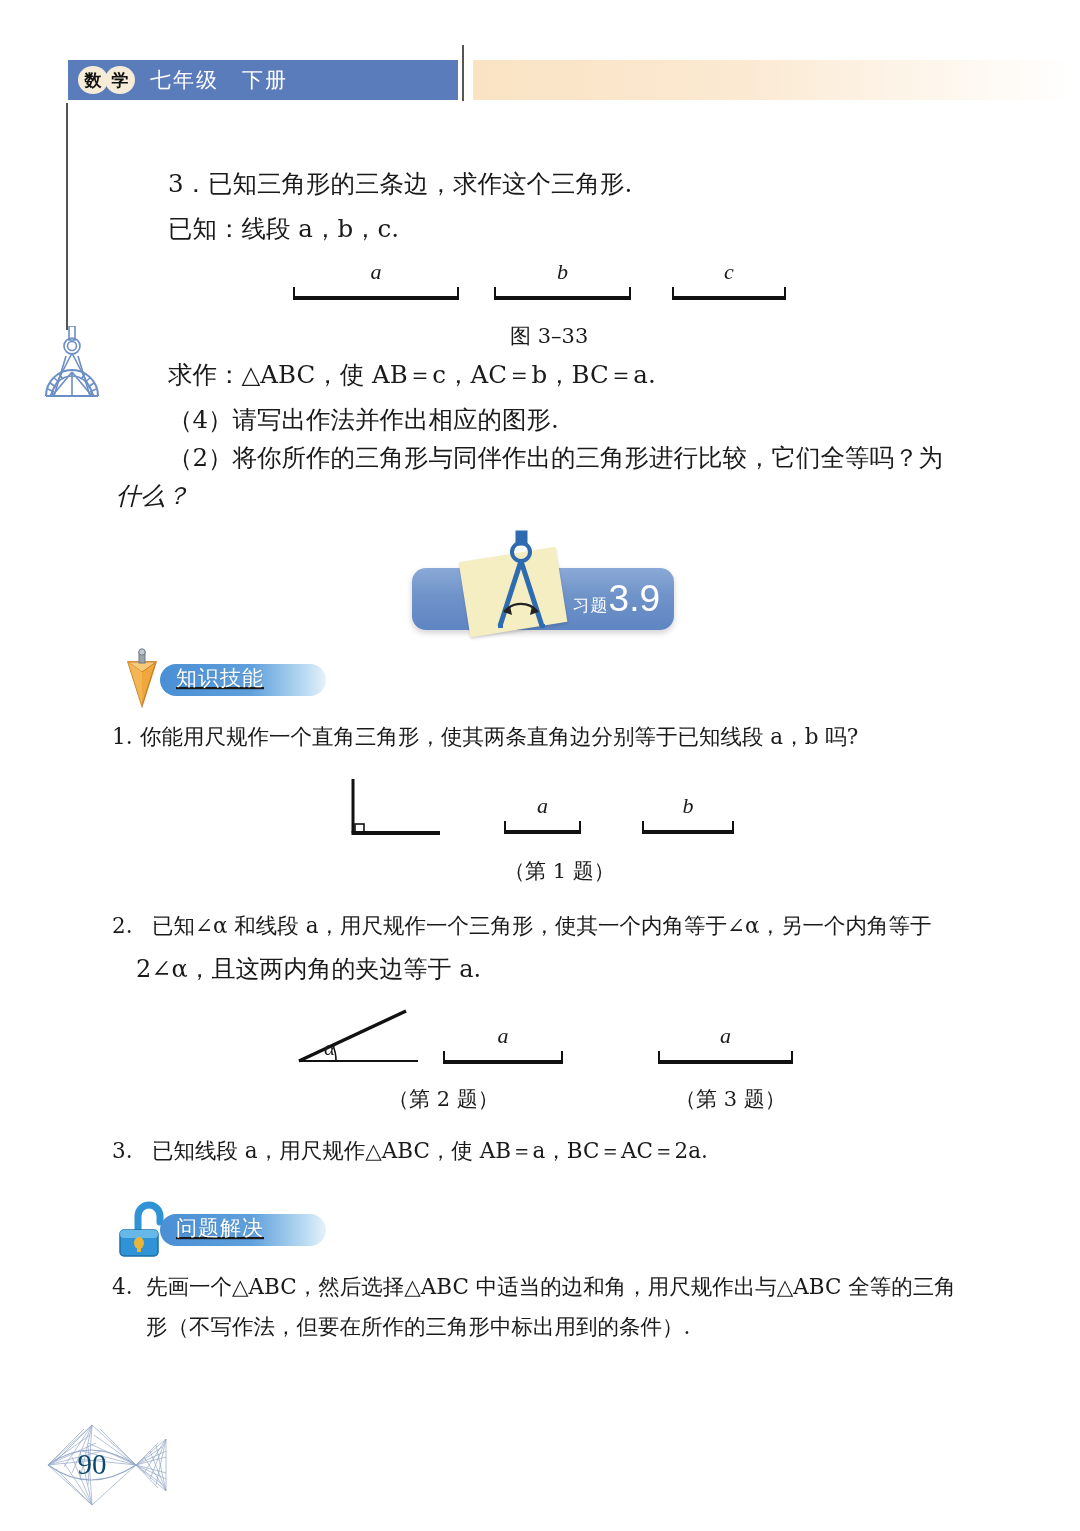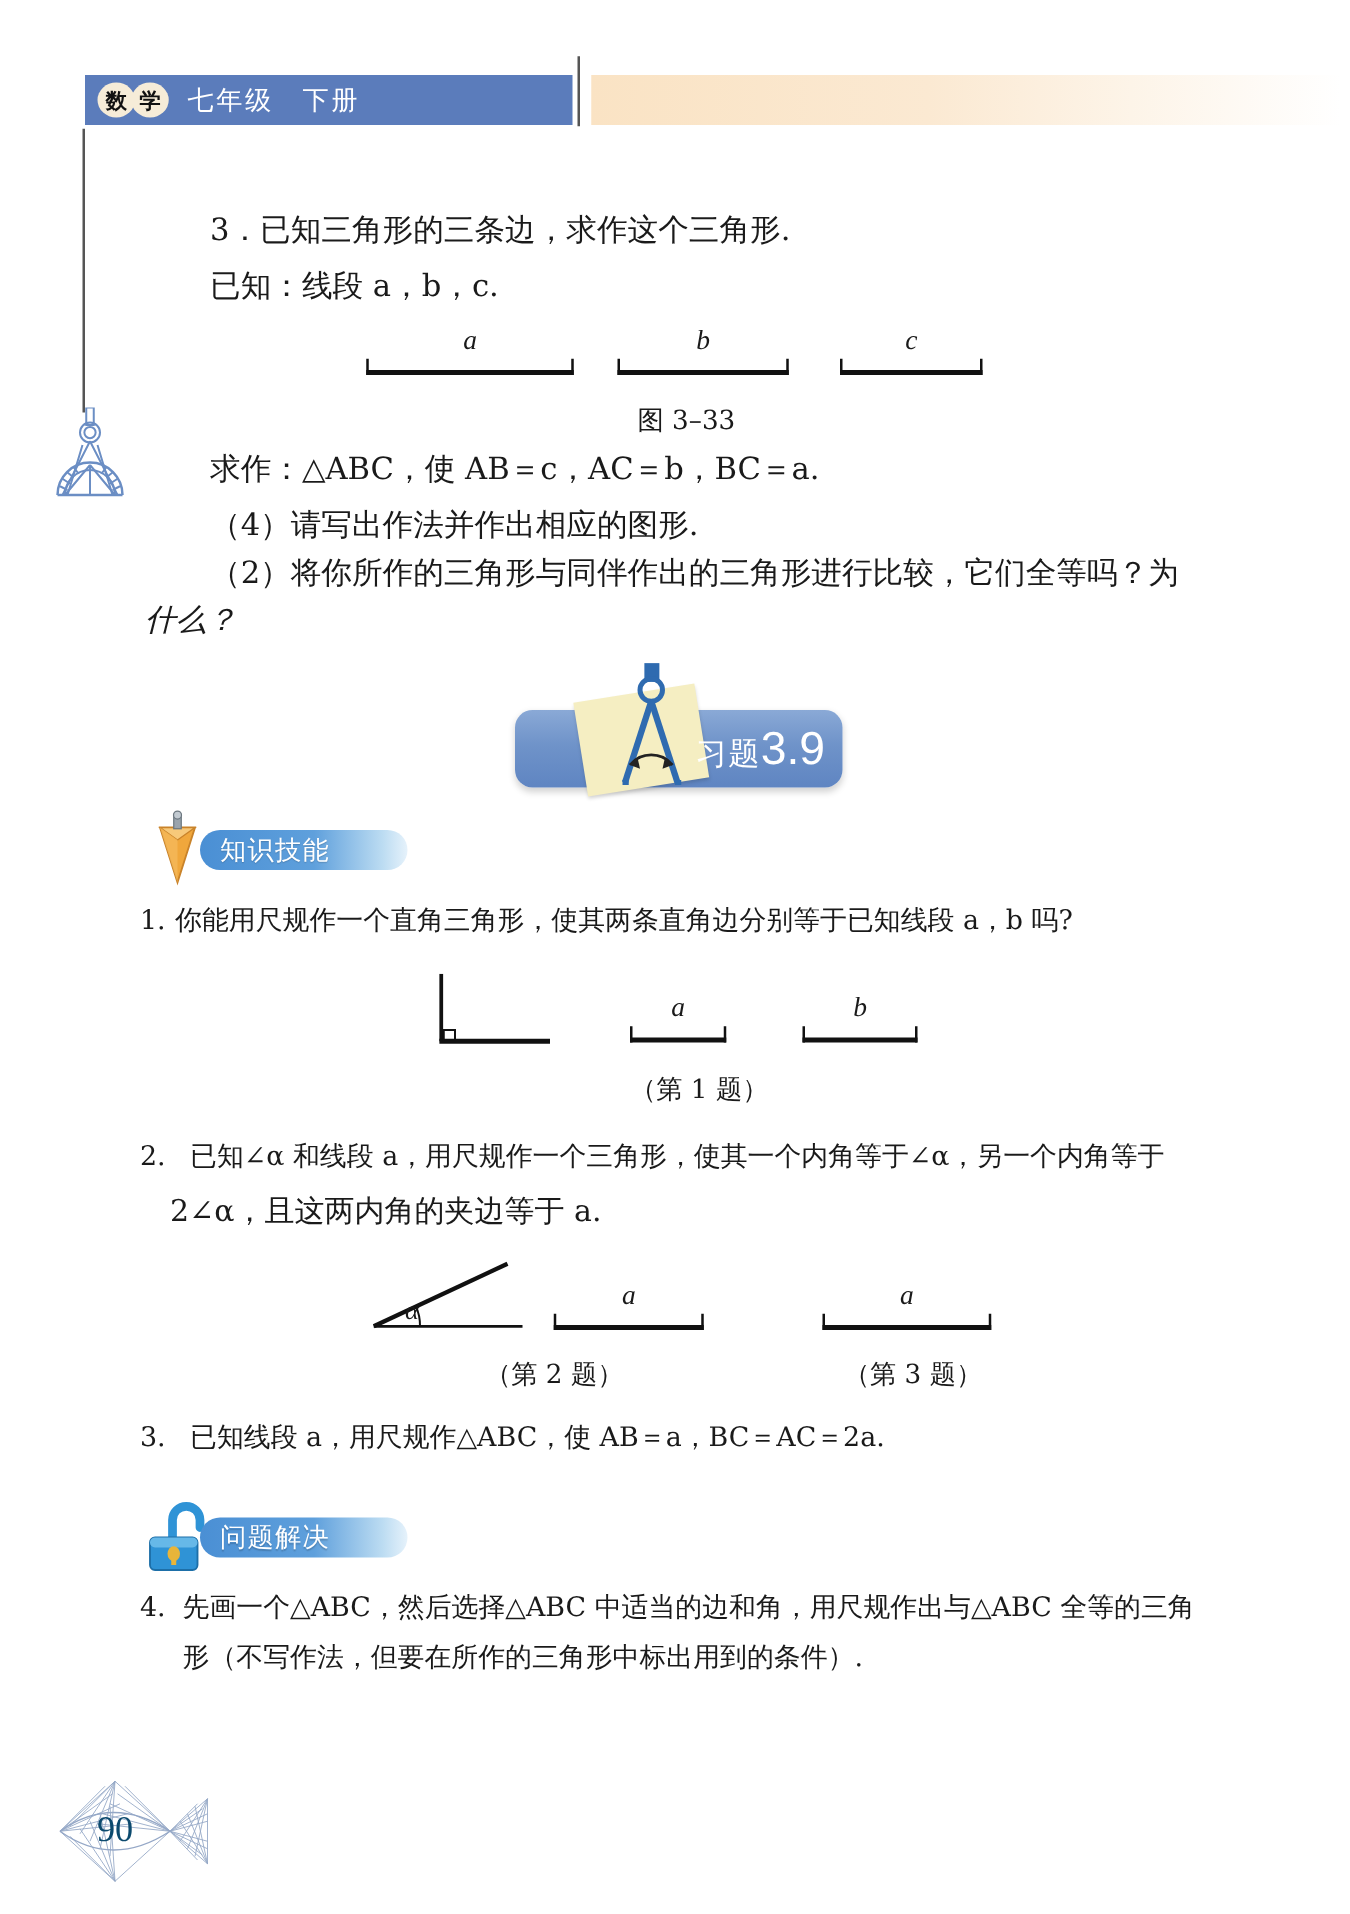--- a/index.html
+++ b/index.html
@@ -84,28 +84,28 @@
     position:absolute;left:52px;top:-14px;width:98px;height:76px;
     background:#f5eec2;transform:rotate(-9deg);
     box-shadow:0 2px 3px rgba(0,0,0,.15);
   }
   .banner-compass{position:absolute;left:72px;top:-38px;width:78px;height:104px;}
   .banner-title{
     position:absolute;right:14px;top:50%;transform:translateY(-50%);
     color:#ffffff;white-space:pre;
     font-family:"DejaVu Sans","Liberation Sans",sans-serif;
   }
-  .banner-title .zh{font-size:25px;letter-spacing:1px;margin-top:42px;}
+  .banner-title .zh{font-size:17px;letter-spacing:1px;margin-top:42px;}
   .banner-title .num{font-size:37px;font-family:"Liberation Sans","DejaVu Sans",sans-serif;}
 
   
   .pill{
     position:absolute;height:32px;border-radius:16px;
     background:linear-gradient(to right,#4a8fd4 0%,#5fa0dc 55%,#bcdcf2 88%,#e6f2fb 100%);
-    display:flex;align-items:center;padding:0 22px 0 16px;
+    display:flex;padding:0 22px 0 16px;text-decoration:underline;
   }
   .pill span{
     color:#ffffff;font-size:21px;letter-spacing:1px;white-space:pre;
     font-family:"DejaVu Sans","Liberation Sans",sans-serif;
     text-shadow:0 1px 1px rgba(0,0,0,.18);
   }
   .sec-icon{position:absolute;}
 
   
   .footer-deco{position:absolute;left:44px;top:1421px;width:130px;height:92px;}

